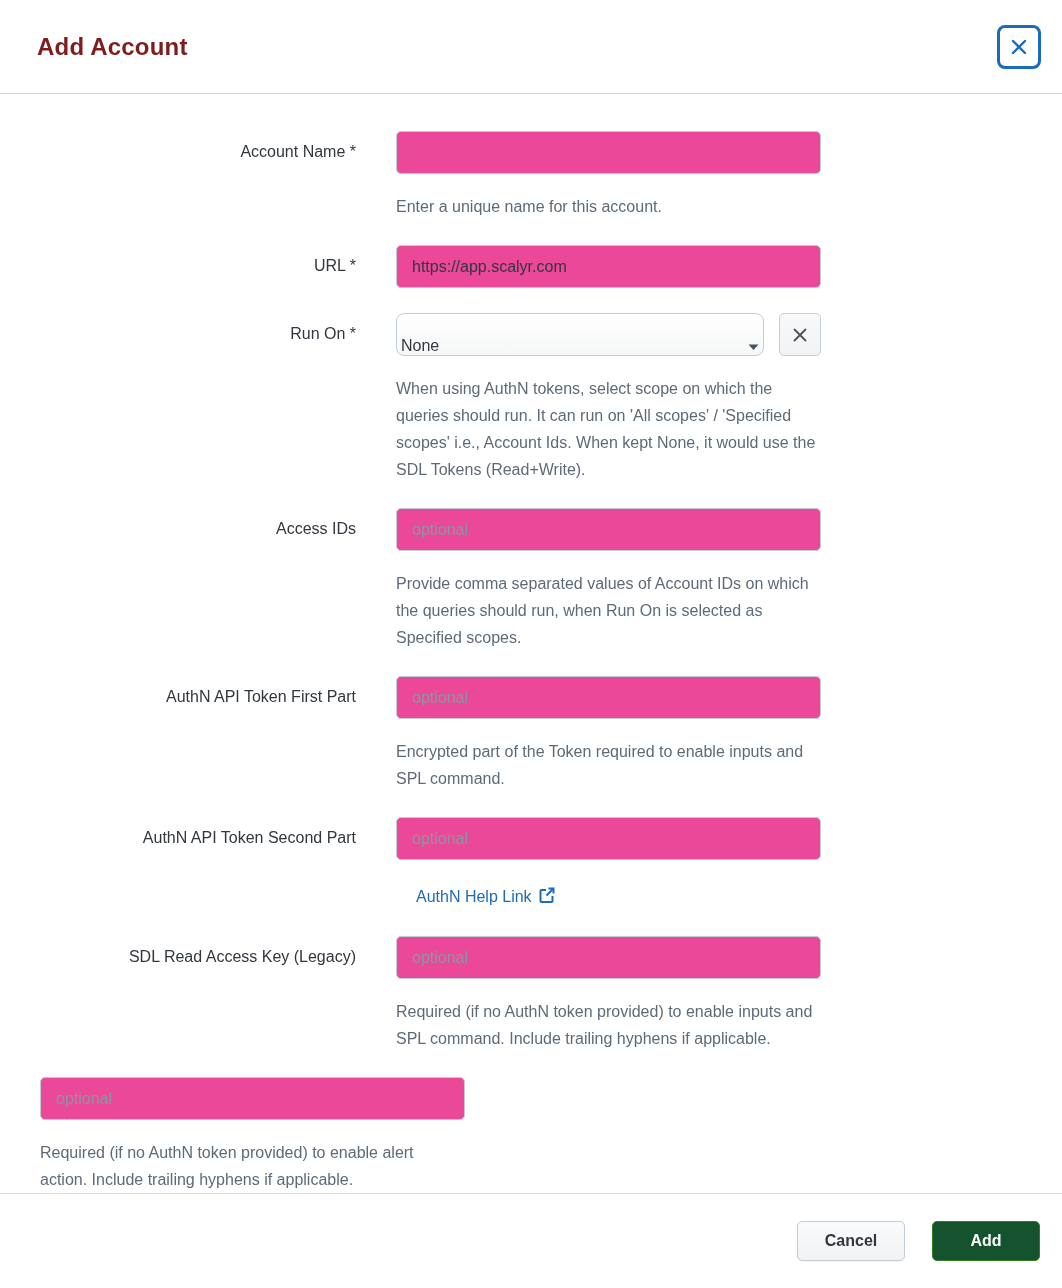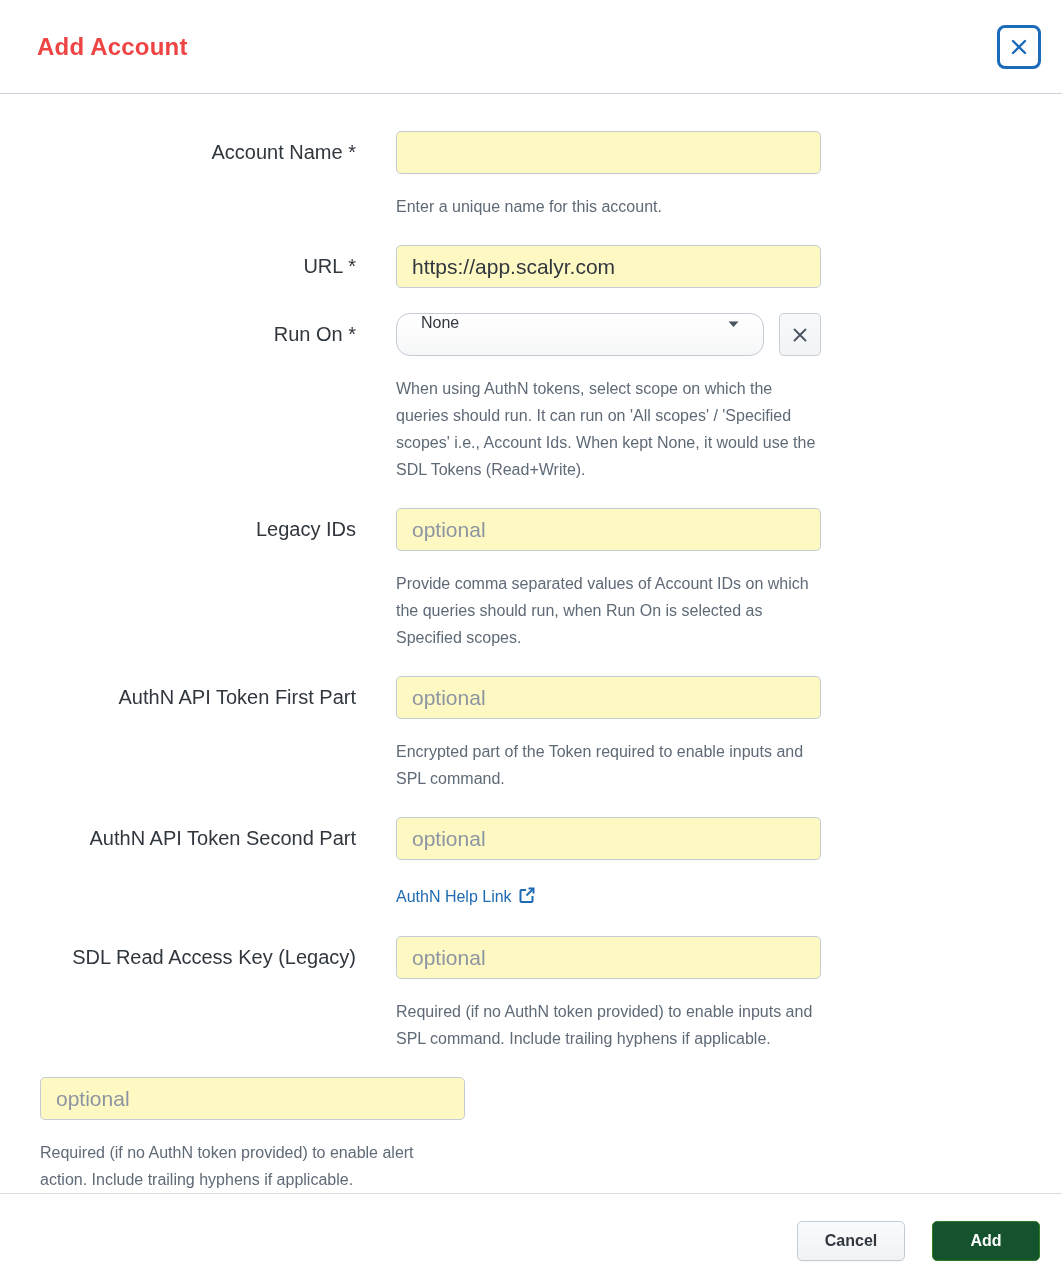--- a/index.html
+++ b/index.html
@@ -22,21 +22,21 @@
     flex: 0 0 94px;
     display: flex;
     align-items: center;
     justify-content: space-between;
     padding: 0 21px 0 37px;
     border-bottom: 1px solid #c9d2da;
   }
   .modal-title {
     font-size: 24px;
     font-weight: 700;
-    color: #ef4444;
+    color: #7f1d1d;
     letter-spacing: 0.2px;
   }
   .close-btn {
     width: 44px;
     height: 44px;
     background: #ffffff;
     border: 3px solid #1c6bba;
     border-radius: 8px;
     display: flex;
     align-items: center;
@@ -52,63 +52,63 @@
     overflow: hidden;
   }
   .form-row {
     display: flex;
     margin-bottom: 25px;
   }
   .form-label {
     width: 356px;
     flex: 0 0 356px;
     text-align: right;
-    font-size: 20px;
+    font-size: 16px;
     color: #31373e;
     padding-top: 11px;
     line-height: 20px;
   }
   .form-control {
     margin-left: 40px;
     width: 425px;
     flex: 0 0 425px;
   }
   .text-input {
     width: 425px;
     height: 43px;
     border: 1px solid #c3cbd4;
     border-radius: 5px;
     padding: 0 15px;
-    font-size: 21px;
+    font-size: 16px;
     font-family: "Liberation Sans", "DejaVu Sans", sans-serif;
     color: #31373e;
-    background: #fef9c3;
+    background: #ec4899;
     outline: none;
   }
   .text-input::placeholder { color: #8c95a1; opacity: 1; }
   .help-text {
     margin-top: 19px;
     font-size: 16px;
     line-height: 27px;
     color: #5f6a77;
     width: 425px;
   }
 
   
   .select-line { display: flex; align-items: flex-start; }
   .select-box {
     width: 425px;
     height: 43px;
     border: 1px solid #c3cbd4;
-    border-radius: 14px;
+    border-radius: 8px;
     background: linear-gradient(#ffffff, #f6f7f8);
     display: flex;
-    align-items: flex-start;
+    align-items: flex-end;
     justify-content: space-between;
-    padding: 0 24px;
+    padding: 0 4px;
     font-size: 16px;
     color: #31373e;
     cursor: pointer;
   }
   .clear-btn {
     width: 42px;
     height: 43px;
     margin-left: 15px;
     border: 1px solid #c8ced6;
     border-radius: 5px;
@@ -125,21 +125,21 @@
   .authn-link {
     display: inline-flex;
     align-items: center;
     gap: 7px;
     color: #1e6bb3;
     font-size: 16px;
     text-decoration: none;
     cursor: pointer;
     margin-top: 2px;
   }
-  .link-row { margin-bottom: 29px; }
+  .link-row { margin-bottom: 29px; padding-left: 20px; }
 
   
   .modal-footer {
     flex: 0 0 95px;
     border-top: 1px solid #d9dee3;
     display: flex;
     align-items: center;
     justify-content: flex-end;
     gap: 27px;
     padding: 0 22px;
@@ -218,21 +218,21 @@
                 <path d="M1.5 1.5 L12.5 12.5 M12.5 1.5 L1.5 12.5" stroke="#49535e" stroke-width="1.8" stroke-linecap="round" fill="none"></path>
               </svg>
             </span>
           </div>
         </div>
         <div class="help-text">When using AuthN tokens, select scope on which the queries should run. It can run on 'All scopes' / 'Specified scopes' i.e., Account Ids. When kept None, it would use the SDL Tokens (Read+Write).</div>
       </div>
     </div>
 
     <div class="form-row">
-      <div class="form-label">Legacy IDs</div>
+      <div class="form-label">Access IDs</div>
       <div class="form-control">
         <input type="text" class="text-input" placeholder="optional" style="">
         <div class="help-text">Provide comma separated values of Account IDs on which the queries should run, when Run On is selected as Specified scopes.</div>
       </div>
     </div>
 
     <div class="form-row">
       <div class="form-label">AuthN API Token First Part</div>
       <div class="form-control">
         <input type="text" class="text-input" placeholder="optional" style="">

